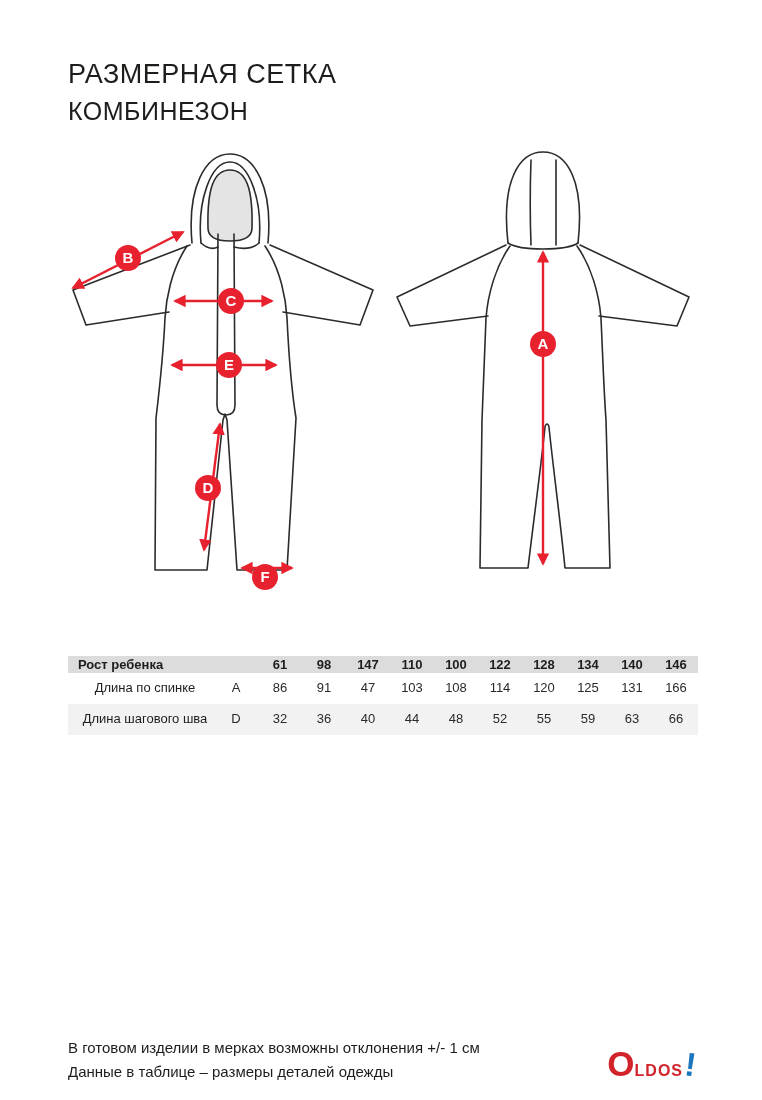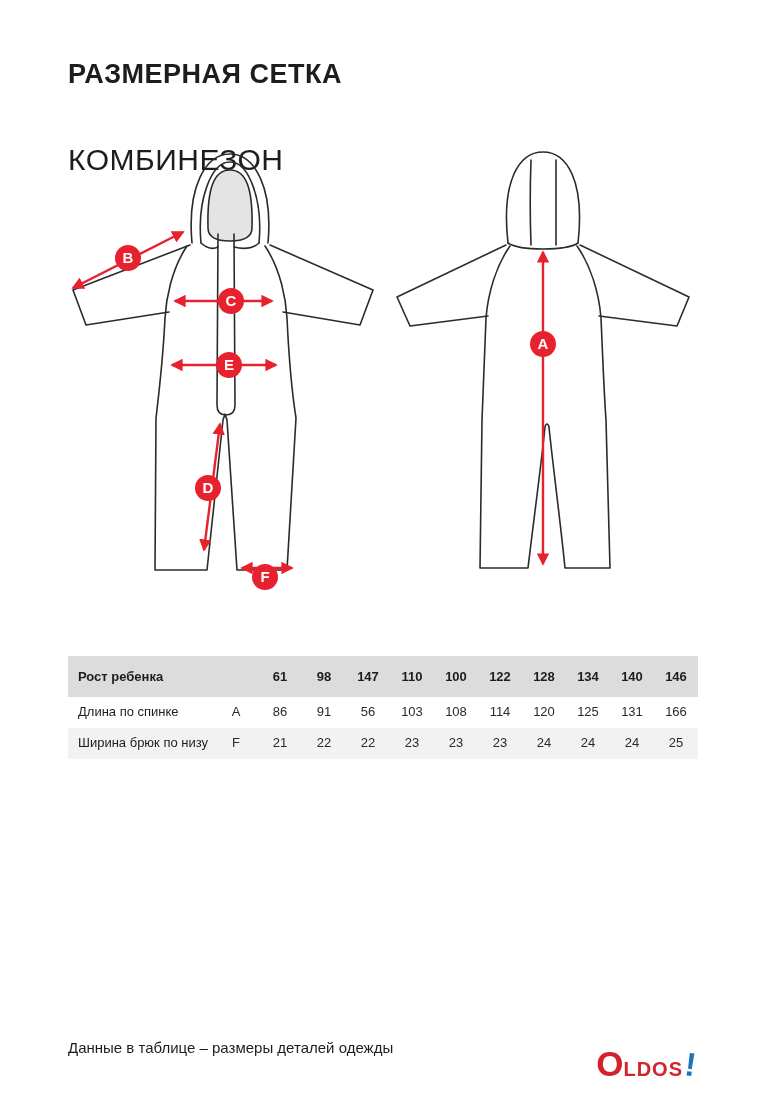--- a/index.html
+++ b/index.html
@@ -13,45 +13,45 @@
     --logo-blue:#1c75bc;
   }
   *{margin:0;padding:0;box-sizing:border-box;}
   html,body{background:#fff;}
   body{
     width:762px;height:1100px;position:relative;overflow:hidden;
     font-family:"Liberation Sans",sans-serif;color:var(--text);
   }
   
   .title-block{position:absolute;left:68px;top:56px;line-height:37px;}
-  .title-line1{font-size:27px;font-weight:700;letter-spacing:.5px;}
-  .title-line2{font-size:30px;font-weight:400;letter-spacing:.5px;margin-top:48px;}
+  .title-line1{font-size:27px;font-weight:400;letter-spacing:.5px;}
+  .title-line2{font-size:25px;font-weight:400;letter-spacing:.5px;}
   
   .diagram-wrap{position:absolute;left:60px;top:148px;width:650px;height:445px;}
   .outline{stroke:var(--outline);stroke-width:1.6;fill:none;stroke-linejoin:round;stroke-linecap:round;}
   .face-fill{fill:var(--hood-fill);}
   .arrow{stroke:var(--accent-red);stroke-width:2.4;fill:none;}
   .marker-dot{fill:var(--accent-red);stroke:none;}
   .marker-letter{fill:#fff;font-size:15px;font-weight:700;text-anchor:middle;font-family:"Liberation Sans",sans-serif;}
   .arrowhead{fill:var(--accent-red);}
   
   .table-wrap{position:absolute;left:68px;top:656px;width:630px;}
   table{border-collapse:collapse;table-layout:fixed;width:630px;font-size:13px;color:var(--text);}
   col.c-label{width:146px;} col.c-letter{width:44px;} col.c-size{width:44px;}
-  thead th{background:var(--table-header-bg);font-weight:700;height:41px;text-align:center;vertical-align:middle;}
+  thead th{background:var(--table-header-bg);font-weight:700;height:17px;text-align:center;vertical-align:middle;}
   th.lbl,td.lbl{text-align:left;padding-left:10px;}
   tbody td{text-align:center;vertical-align:middle;padding:7px 2px;font-weight:400;color:#2a2a2a;line-height:1.3;}
-  tbody td.lbl{color:var(--text);}
+  tbody td.lbl{color:var(--text);text-align:center;}
   tbody tr:nth-child(even){background:var(--table-alt-row-bg);}
   
   .notes{position:absolute;left:68px;top:1036px;font-size:15px;line-height:23.5px;}
   
   .logo{position:absolute;right:66px;top:1046px;display:flex;align-items:baseline;font-weight:800;}
   .logo-o{color:var(--logo-red);font-size:35px;line-height:1;}
-  .logo-rest{color:var(--logo-red);font-size:20px;letter-spacing:1px;line-height:1;}
+  .logo-rest{color:var(--logo-red);font-size:16px;letter-spacing:1px;line-height:1;}
   .logo-excl{color:var(--logo-blue);font-size:33px;line-height:1;display:inline-block;transform:rotate(8deg);margin-left:2px;}
 </style>
 </head>
 <body>
 
 <div class="title-block">
   <div class="title-line1">РАЗМЕРНАЯ СЕТКА</div>
   <div class="title-line2">КОМБИНЕЗОН</div>
 </div>
 
@@ -153,48 +153,49 @@
           <th>140</th>
           <th>146</th>
         </tr>
     </thead>
     <tbody id="size-table-body">
         <tr>
           <td class="lbl">Длина по спинке</td>
           <td class="ltr">A</td>
           <td class="val">86</td>
           <td class="val">91</td>
-          <td class="val">56</td>
+          <td class="val">47</td>
           <td class="val">103</td>
           <td class="val">108</td>
           <td class="val">114</td>
           <td class="val">120</td>
           <td class="val">125</td>
           <td class="val">131</td>
           <td class="val">166</td>
         </tr>
         <tr>
-          <td class="lbl">Ширина брюк по низу</td>
-          <td class="ltr">F</td>
-          <td class="val">21</td>
-          <td class="val">22</td>
-          <td class="val">22</td>
-          <td class="val">23</td>
-          <td class="val">23</td>
-          <td class="val">23</td>
-          <td class="val">24</td>
-          <td class="val">24</td>
-          <td class="val">24</td>
-          <td class="val">25</td>
+          <td class="lbl">Длина шагового шва</td>
+          <td class="ltr">D</td>
+          <td class="val">32</td>
+          <td class="val">36</td>
+          <td class="val">40</td>
+          <td class="val">44</td>
+          <td class="val">48</td>
+          <td class="val">52</td>
+          <td class="val">55</td>
+          <td class="val">59</td>
+          <td class="val">63</td>
+          <td class="val">66</td>
         </tr>
       </tbody>
   </table>
 </div>
 
 <div class="notes">
+  <div>В готовом изделии в мерках возможны отклонения +/- 1 см</div>
   <div>Данные в таблице – размеры деталей одежды</div>
 </div>
 
 <div class="logo">
   <span class="logo-o">O</span>
   <span class="logo-rest">LDOS</span>
   <span class="logo-excl">!</span>
 </div>
 
 </body></html>

